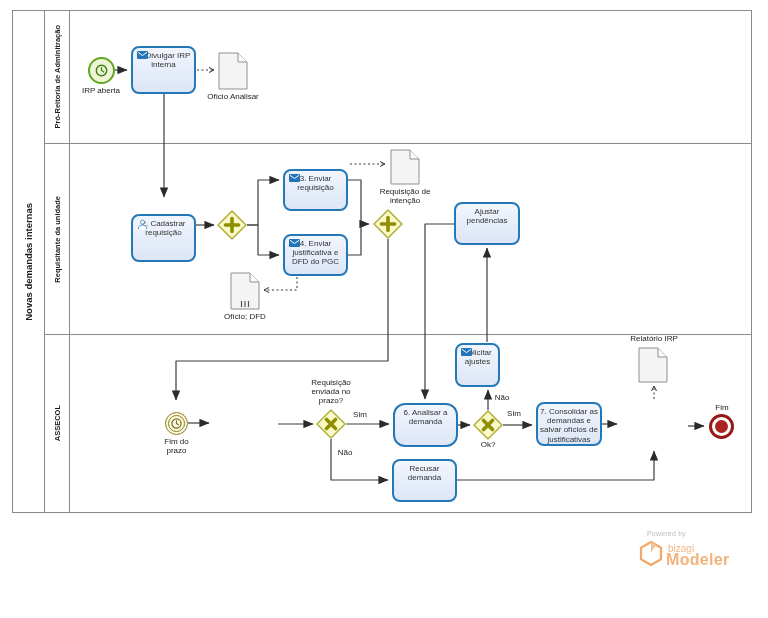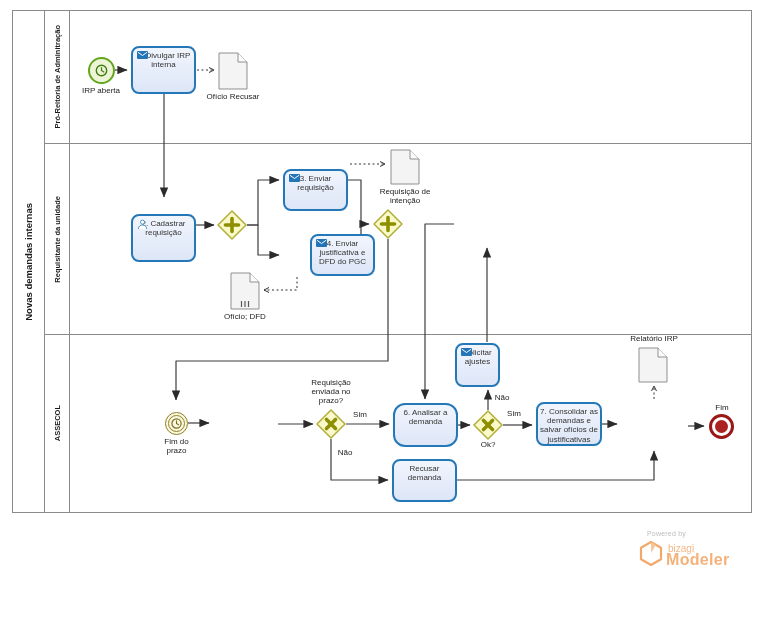--- a/index.html
+++ b/index.html
@@ -130,21 +130,21 @@
     </svg>
     <span>1. Divulgar IRP interna</span>
   </div>
 
   <div class="doc" style="left:218px; top:52px;">
     <svg width="30" height="38" viewBox="0 0 30 38">
       <path d="M1,1 H20 L29,10 V37 H1 Z" fill="#f4f4f4" stroke="#8f8f8f" stroke-width="1"></path>
       <path d="M20,1 V10 H29" fill="#fcfcfc" stroke="#8f8f8f" stroke-width="1"></path>
     </svg>
   </div>
-  <div class="lbl" style="left:203px; top:92px; width:60px;">Ofício Recusar</div>
+  <div class="lbl" style="left:203px; top:92px; width:60px;">Ofício Analisar</div>
 
   <div class="task" style="left:131px; top:214px; width:65px; height:48px;">
     <svg class="corner-icon" width="11" height="11" viewBox="0 0 12 12">
       <circle cx="6" cy="3.4" r="2.2" fill="#fff" stroke="#4a8fc0" stroke-width="1"></circle>
       <path d="M1.5,11 C1.5,7.6 4,6.6 6,6.6 C8,6.6 10.5,7.6 10.5,11" fill="#fff" stroke="#4a8fc0" stroke-width="1"></path>
     </svg>
     <span>2. Cadastrar requisição</span>
   </div>
 
   <div class="gw" style="left:216px; top:209px;">
@@ -158,21 +158,21 @@
   </div>
 
   <div class="task" style="left:283px; top:169px; width:65px; height:42px;">
     <svg class="corner-icon" width="11" height="8" viewBox="0 0 11 8">
       <rect x="0" y="0" width="11" height="8" rx="1" fill="#2474b8"></rect>
       <path d="M1,1.3 L5.5,4.5 L10,1.3" fill="none" stroke="#fff" stroke-width="1"></path>
     </svg>
     <span>3. Enviar requisição</span>
   </div>
 
-  <div class="task" style="left:283px; top:234px; width:65px; height:42px;margin-left:27px;">
+  <div class="task" style="left:283px; top:234px; width:65px; height:42px;">
     <svg class="corner-icon" width="11" height="8" viewBox="0 0 11 8">
       <rect x="0" y="0" width="11" height="8" rx="1" fill="#2474b8"></rect>
       <path d="M1,1.3 L5.5,4.5 L10,1.3" fill="none" stroke="#fff" stroke-width="1"></path>
     </svg>
     <span>4. Enviar justificativa e DFD do PGC</span>
   </div>
 
   <div class="doc" style="left:230px; top:272px;">
     <svg width="30" height="38" viewBox="0 0 30 38">
       <path d="M1,1 H20 L29,10 V37 H1 Z" fill="#f4f4f4" stroke="#8f8f8f" stroke-width="1"></path>
@@ -197,20 +197,23 @@
   </div>
 
   <div class="doc" style="left:390px; top:149px;">
     <svg width="30" height="36" viewBox="0 0 30 36">
       <path d="M1,1 H20 L29,10 V35 H1 Z" fill="#f4f4f4" stroke="#8f8f8f" stroke-width="1"></path>
       <path d="M20,1 V10 H29" fill="#fcfcfc" stroke="#8f8f8f" stroke-width="1"></path>
     </svg>
   </div>
   <div class="lbl" style="left:375px; top:187px; width:60px;">Requisição de intenção</div>
 
+  <div class="task" style="left:454px; top:202px; width:66px; height:43px;">
+    <span>Ajustar pendências</span>
+  </div>
 
   <div class="evt evt-timer-outer" style="left:165px; top:412px; width:23px; height:23px;">
     <div class="evt-timer-inner">
       <svg width="13" height="13" viewBox="0 0 13 13">
         <circle cx="6.5" cy="6.5" r="4.6" fill="none" stroke="#7a6e1a" stroke-width="1.2"></circle>
         <path d="M6.5,3.9 V6.5 L8.5,7.8" fill="none" stroke="#7a6e1a" stroke-width="1.1" stroke-linecap="round"></path>
       </svg>
     </div>
   </div>
   <div class="lbl" style="left:161px; top:437px; width:31px;">Fim do prazo</div>

